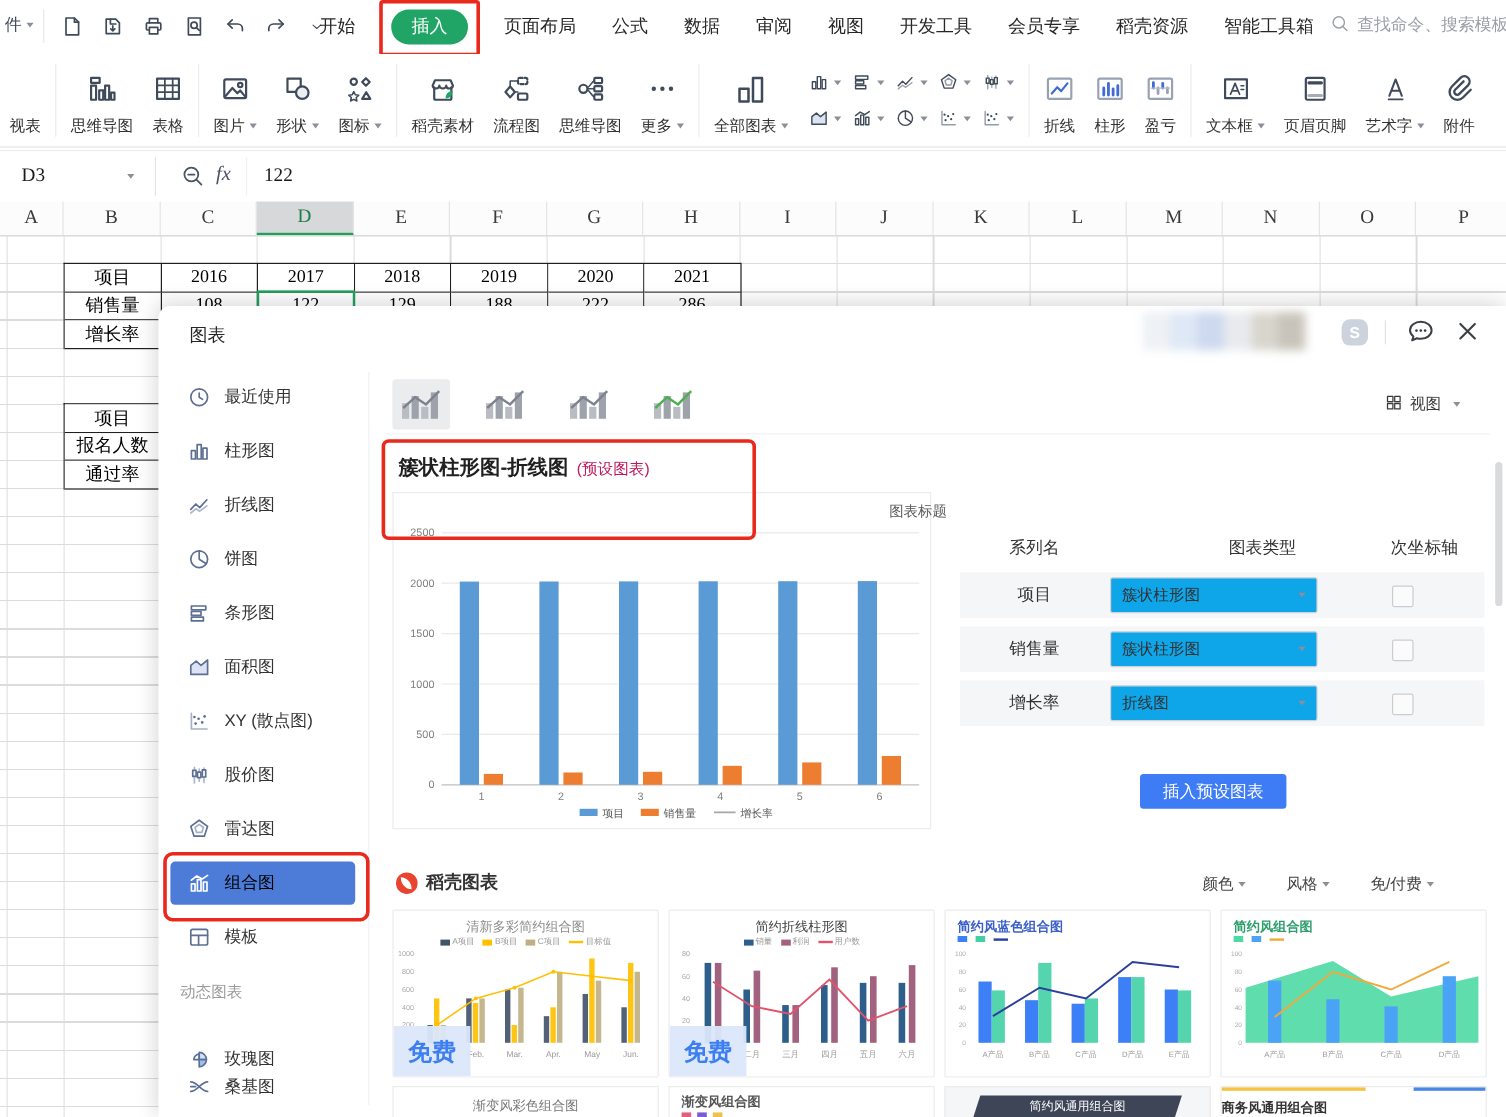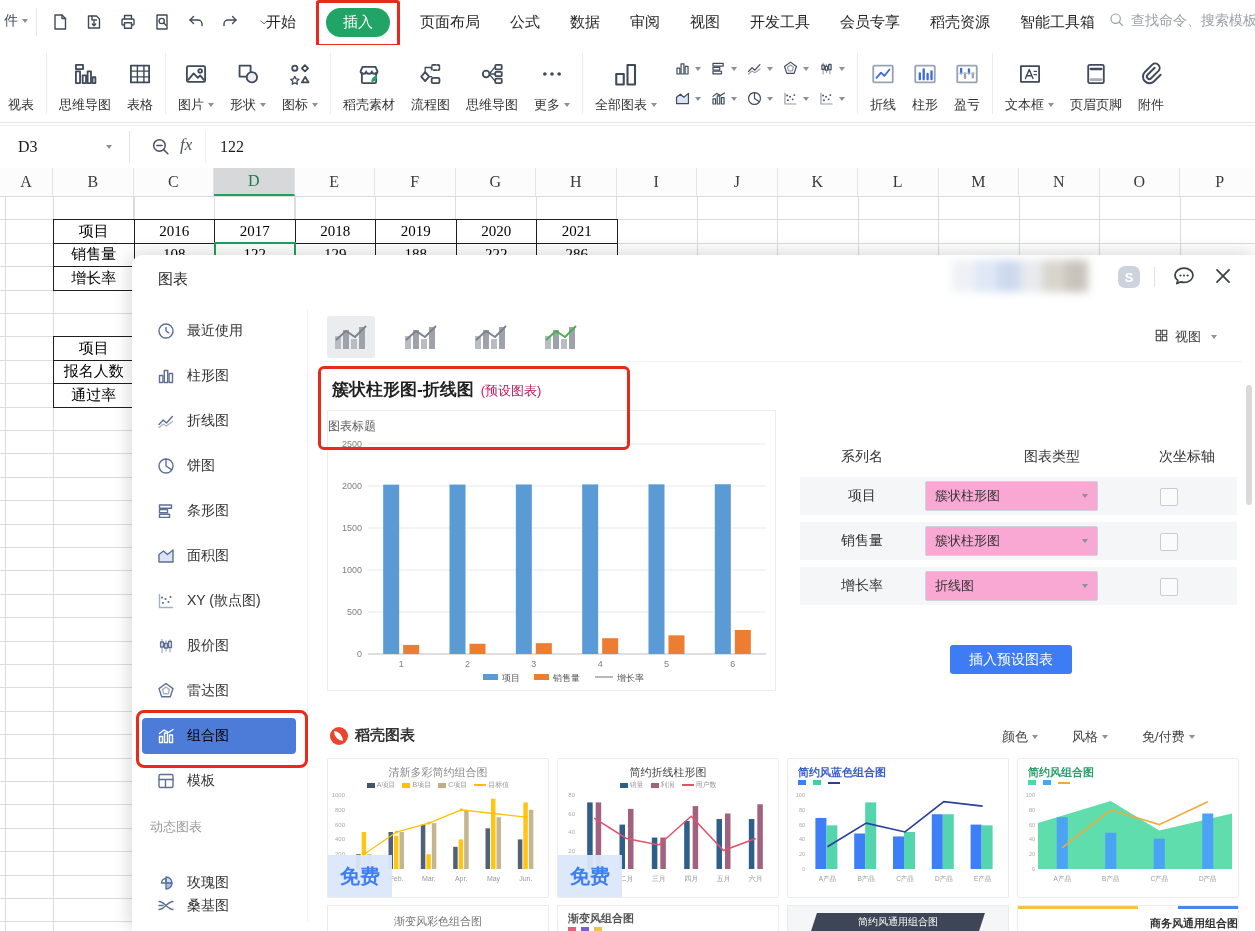--- a/index.html
+++ b/index.html
@@ -63,25 +63,25 @@
   .ssec{position:absolute;left:18px;font-size:13px;color:#9b9b9b;}
   .redbox{position:absolute;border:3px solid #e8291c;pointer-events:none;z-index:20;}
   
   .thumb{position:absolute;top:61px;width:48px;height:42px;border-radius:3px;display:flex;align-items:center;justify-content:center;}
   .thumb.sel{background:#ebecee;}
   #viewtoggle{position:absolute;left:1022px;top:73px;display:flex;align-items:center;gap:6px;font-size:13px;color:#3a3a3a;}
   #preset-title{position:absolute;left:200px;top:123px;display:flex;align-items:baseline;gap:7px;z-index:21;}
   #preset-title .t1{font-size:17px;font-weight:bold;color:#1f1f1f;}
   #preset-title .t2{font-size:13px;color:#be185d;}
   #chartcard{position:absolute;left:195px;top:155px;width:449px;height:281px;border:1px solid #ececec;box-sizing:border-box;background:#fff;}
-  #chartcard .ctitle{position:absolute;left:0;top:7px;width:100%;text-align:left;font-size:12px;color:#595959;}
+  #chartcard .ctitle{position:absolute;left:14px;top:7px;width:100%;text-align:right;font-size:12px;color:#595959;}
   
   .band{position:absolute;left:668px;width:437px;height:38px;background:#f5f6f8;}
   .sname{position:absolute;font-size:14px;color:#333;}
-  .sel-dd{position:absolute;left:793px;width:173px;height:30px;background:#f9a8d4;border:1px solid #d0d3d9;border-radius:2px;box-sizing:border-box;display:flex;align-items:center;justify-content:space-between;padding:0 9px;font-size:13px;color:#333;}
+  .sel-dd{position:absolute;left:793px;width:173px;height:30px;background:#0ea5e9;border:1px solid #d0d3d9;border-radius:2px;box-sizing:border-box;display:flex;align-items:center;justify-content:space-between;padding:0 9px;font-size:13px;color:#333;}
   .chk{position:absolute;left:1028px;width:16px;height:16px;border:1px solid #c9cdd3;border-radius:2px;background:#fbfbfc;}
   #insertbtn{position:absolute;left:818px;top:390px;width:122px;height:29px;background:#3e7cf5;border-radius:3px;color:#fff;font-size:14px;display:flex;align-items:center;justify-content:center;}
   #dscroll{position:absolute;left:1114px;top:130px;width:6px;height:120px;border-radius:3px;background:#d9dadc;}
   
   #store-head{position:absolute;left:198px;top:471px;display:flex;align-items:center;gap:7px;}
   #store-leaf{width:18px;height:18px;border-radius:50%;background:#e9442e;position:relative;}
   #store-leaf:after{content:"";position:absolute;left:4px;top:4px;width:9px;height:10px;background:#fff;border-radius:0 100% 0 100%;}
   #store-title{font-size:15px;font-weight:bold;color:#333;}
   #store-filters{position:absolute;left:870px;top:473px;display:flex;gap:34px;font-size:13px;color:#444;}
   .filter{display:flex;align-items:center;}
@@ -465,20 +465,32 @@
         <div class="ritem">
           <div class="ric">
             <svg width="26" height="26" viewBox="0 0 20 20" fill="none" stroke="currentColor" stroke-width="1.4" stroke-linecap="round" stroke-linejoin="round">
               <rect x="4" y="3" width="12" height="14" rx="1"></rect>
               <path d="M6 6.2h8" stroke-width="2"></path>
               <path d="M6 14.3h8" stroke-width="2" opacity=".45"></path>
             </svg>
           </div>
           <div class="rlabel">
             <span>页眉页脚</span>
+          </div>
+        </div>
+        <div class="ritem">
+          <div class="ric">
+            <svg width="26" height="26" viewBox="0 0 20 20" fill="none" stroke="currentColor" stroke-width="1.4" stroke-linecap="round" stroke-linejoin="round">
+              <path d="M6 14.5L10 4l4 10.5M7.3 11.2h5.4" stroke-width="1.3"></path>
+              <path d="M5.5 16.8h9" stroke-width="1.1"></path>
+            </svg>
+          </div>
+          <div class="rlabel">
+            <span>艺术字</span>
+            <span class="caret"></span>
           </div>
         </div>
         <div class="ritem">
           <div class="ric">
             <svg width="26" height="26" viewBox="0 0 20 20" fill="none" stroke="currentColor" stroke-width="1.4" stroke-linecap="round" stroke-linejoin="round">
               <path d="M12.8 5.2L7.4 10.6a1.9 1.9 0 002.7 2.7l5.7-5.7a3.4 3.4 0 00-4.8-4.8L5.3 8.5a5 5 0 007.1 7.1l5-5" stroke-width="1.5"></path>
             </svg>
           </div>
           <div class="rlabel">
             <span>附件</span>
@@ -995,21 +1007,21 @@
           </div>
         </div>
         <div class="card2r" style="left: 655px; background: rgb(245, 246, 248);">
           <div class="ribbonband">
             <span>简约风通用组合图</span>
           </div>
         </div>
         <div class="card2r" style="left: 885px;">
           <div style="position: absolute; top: 0px; left: 0px; width: 120px; height: 3px; background: rgb(245, 194, 66);"></div>
           <div style="position: absolute; top: 0px; right: 0px; width: 60px; height: 3px; background: rgb(74, 134, 232);"></div>
-          <div style="position: absolute; top: 10px; left: 0px; right: 0px; text-align: right; font-size: 11px; font-weight: bold; color: rgb(51, 51, 51);">商务风通用组合图</div>
+          <div style="position: absolute; top: 10px; left: 0px; right: 0px; text-align: left; font-size: 11px; font-weight: bold; color: rgb(51, 51, 51);">商务风通用组合图</div>
         </div>
       </div>
 
     <div class="redbox" style="left:4px;top:455px;width:166px;height:52px;border-radius:8px;"></div>
     <div class="redbox" style="left:186px;top:111px;width:306px;height:78px;border-radius:6px;"></div>
   <div class="thumb sel" style="left: 195px;">
         <svg width="38" height="30" viewBox="0 0 38 30">
           <rect x="3" y="14" width="6" height="13" fill="#b9bcc2"></rect>
           <rect x="11" y="8" width="6" height="19" fill="#9ea3ab"></rect>
           <rect x="19" y="17" width="6" height="10" fill="#b9bcc2"></rect>

